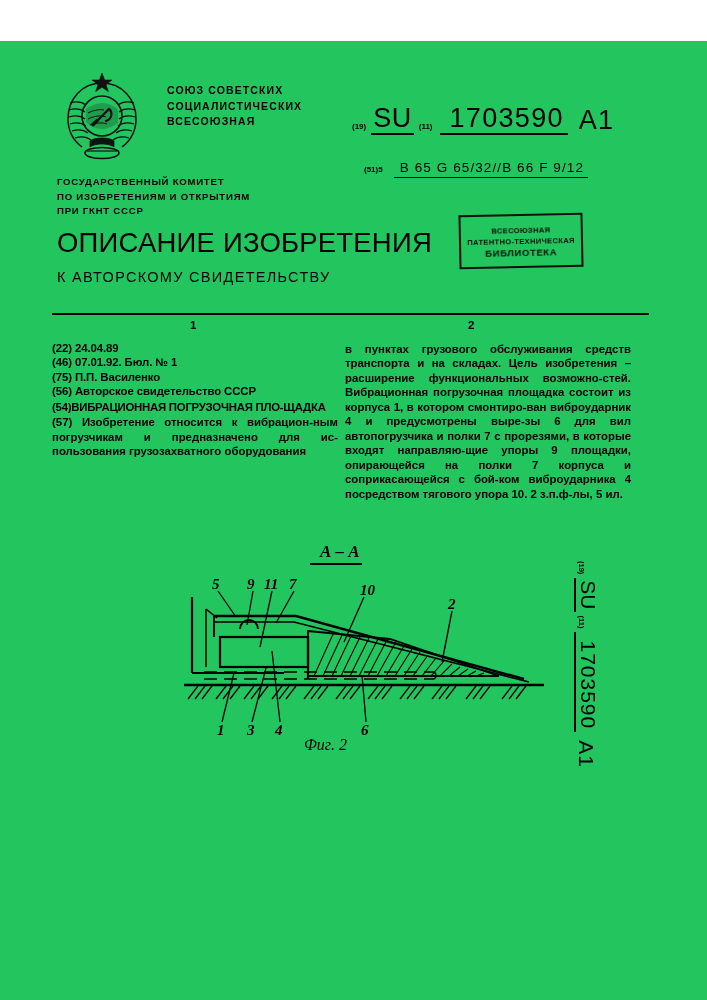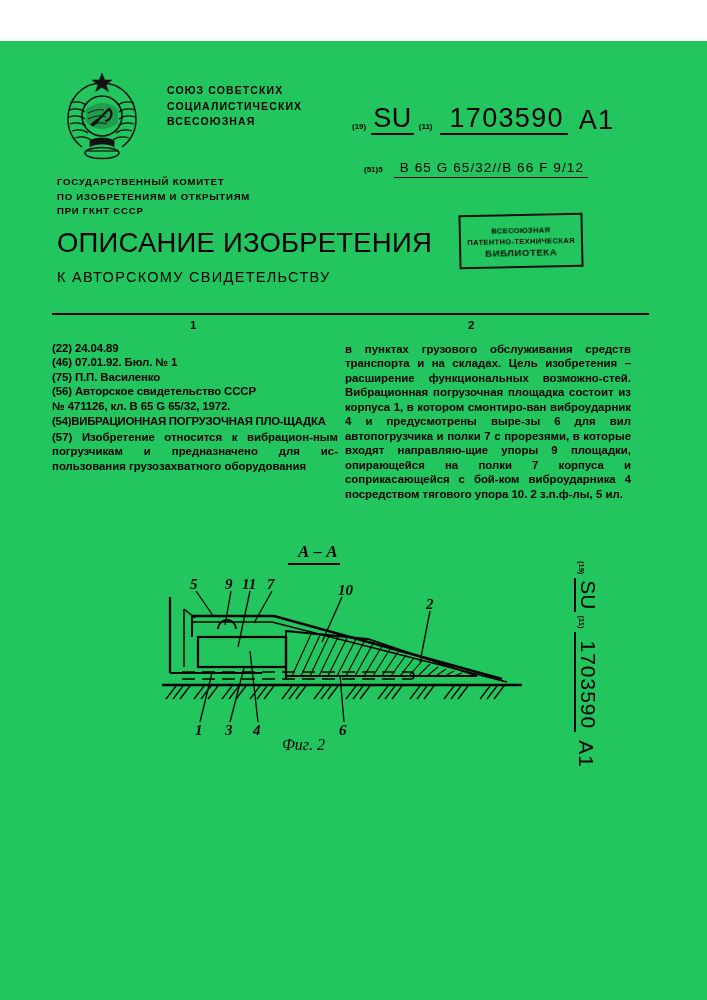--- a/index.html
+++ b/index.html
@@ -175,21 +175,21 @@
   .abstract {
     font-weight: bold;
     text-align: justify;
     margin-top: 1px;
   }
   .abstract.rt { text-align: justify; }
 
   
   .fig-wrap {
     position: absolute;
-    left: 162px;
+    left: 184px;
     top: 498px;
     width: 360px;
     height: 215px;
   }
   .fig-svg { display: block; }
 
   .side-code {
     position: absolute;
     left: 600px;
     top: 520px;
@@ -298,21 +298,20 @@
 
   <div class="hrule"></div>
   <div class="colnum c1">1</div>
   <div class="colnum c2">2</div>
 
   <div class="col left">
     <div class="bib-line">(22) 24.04.89</div>
     <div class="bib-line">(46) 07.01.92. Бюл. № 1</div>
     <div class="bib-line">(75) П.П. Василенко</div>
     <div class="bib-line">(56) Авторское свидетельство СССР</div>
-    <div class="bib-line">№ 471126, кл. В 65 G 65/32, 1972.</div>
     <div class="title54"><span>(54)</span><span>ВИБРАЦИОННАЯ ПОГРУЗОЧНАЯ ПЛО-ЩАДКА</span></div>
     <div class="abstract"><span>(57)</span> <span>Изобретение относится к вибрацион-ным погрузчикам и предназначено для ис-пользования грузозахватного оборудования</span></div>
   </div>
 
   <div class="col right">
     <div class="abstract rt">в пунктах грузового обслуживания средств транспорта и на складах. Цель изобретения – расширение функциональных возможно-стей. Вибрационная погрузочная площадка состоит из корпуса 1, в котором смонтиро-ван виброударник 4 и предусмотрены выре-зы 6 для вил автопогрузчика и полки 7 с прорезями, в которые входят направляю-щие упоры 9 площадки, опирающейся на полки 7 корпуса и  соприкасающейся с бой-ком виброударника 4 посредством тягового упора 10. 2 з.п.ф-лы, 5 ил.</div>
   </div>
 
   <div class="fig-wrap">
     <svg class="fig-svg" viewBox="0 0 360 215" width="360" height="215">

